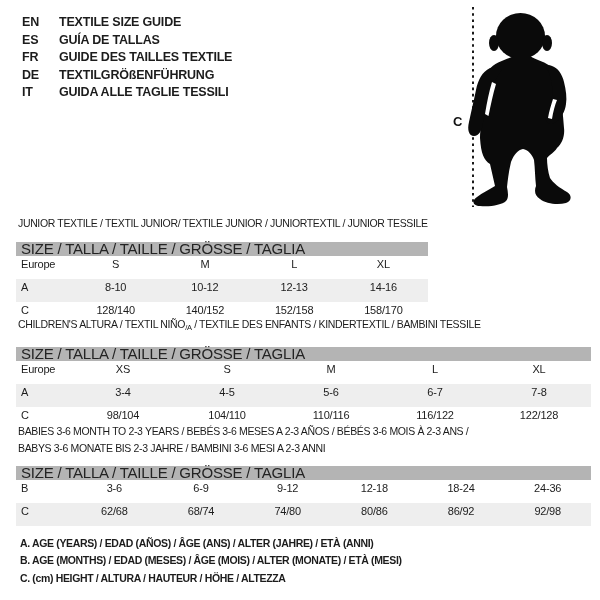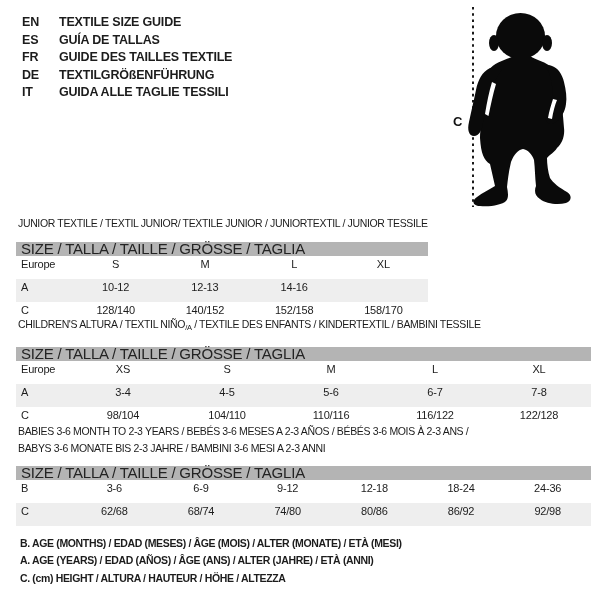--- a/index.html
+++ b/index.html
@@ -114,20 +114,21 @@
     <div class="size-hdr">SIZE / TALLA / TAILLE / GRÖSSE / TAGLIA</div>
     <div class="trow cols4">
       <div class="tlabel">Europe</div>
       <div class="tcell">S</div>
       <div class="tcell">M</div>
       <div class="tcell">L</div>
       <div class="tcell">XL</div>
     </div>
     <div class="trow cols4 stripe">
       <div class="tlabel">A</div>
+      <div class="tcell">8-10</div>
       <div class="tcell">10-12</div>
       <div class="tcell">12-13</div>
       <div class="tcell">14-16</div>
     </div>
     <div class="trow cols4">
       <div class="tlabel">C</div>
       <div class="tcell">128/140</div>
       <div class="tcell">140/152</div>
       <div class="tcell">152/158</div>
       <div class="tcell">158/170</div>
@@ -185,18 +186,18 @@
       <div class="tcell">62/68</div>
       <div class="tcell">68/74</div>
       <div class="tcell">74/80</div>
       <div class="tcell">80/86</div>
       <div class="tcell">86/92</div>
       <div class="tcell">92/98</div>
     </div>
   </div>
 
   <div class="footnotes">
+    <div>A. AGE (YEARS) / EDAD (AÑOS) / ÂGE (ANS) / ALTER (JAHRE) / ETÀ (ANNI)</div>
     <div>B. AGE (MONTHS) / EDAD (MESES) / ÂGE (MOIS) / ALTER (MONATE) / ETÀ (MESI)</div>
-    <div>A. AGE (YEARS) / EDAD (AÑOS) / ÂGE (ANS) / ALTER (JAHRE) / ETÀ (ANNI)</div>
     <div>C. (cm) HEIGHT / ALTURA / HAUTEUR / HÖHE / ALTEZZA</div>
   </div>
 
 </div>
 
 </body></html>

